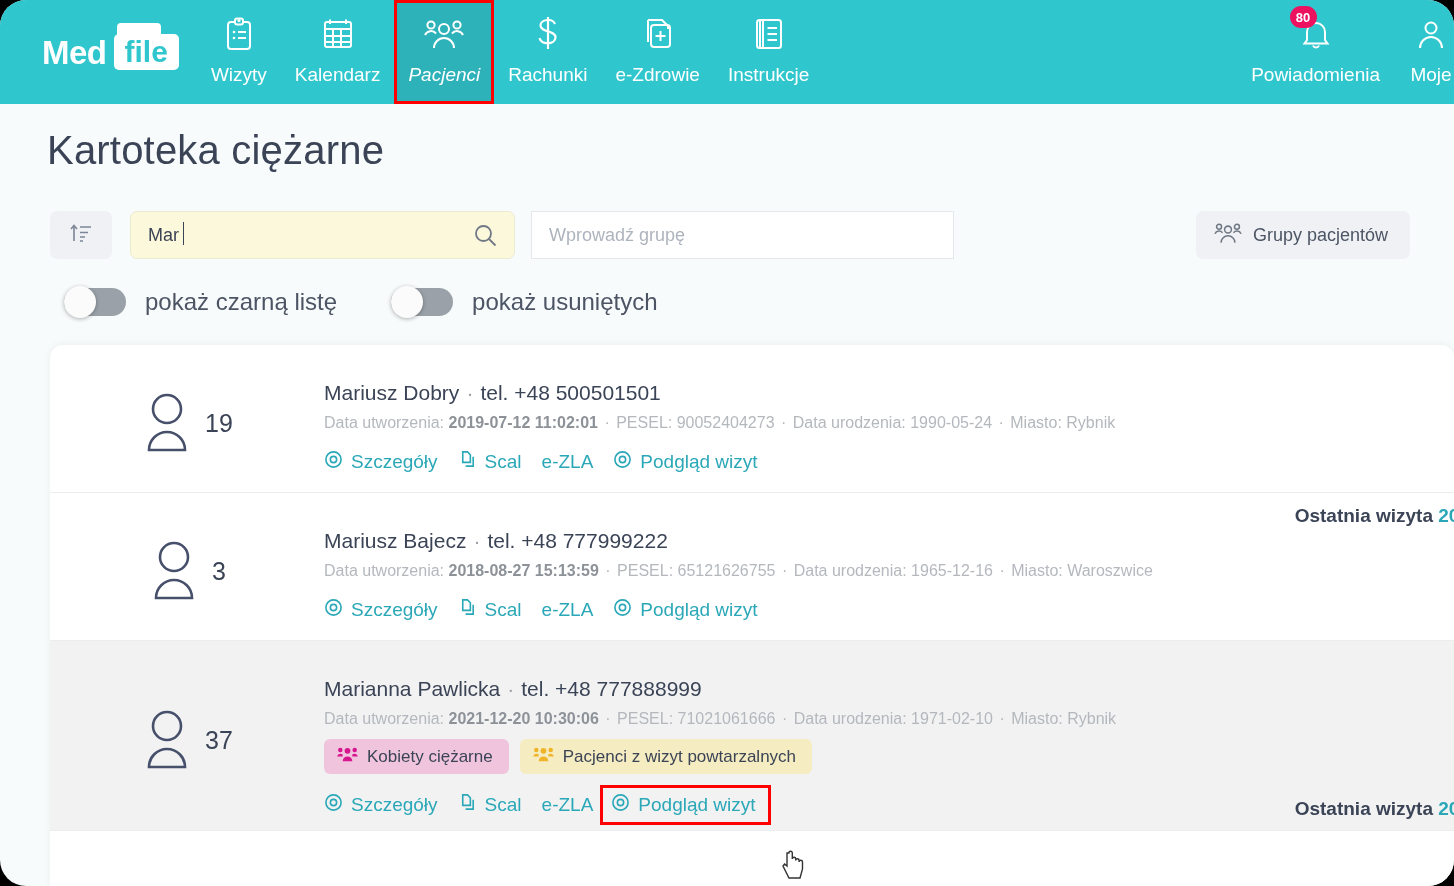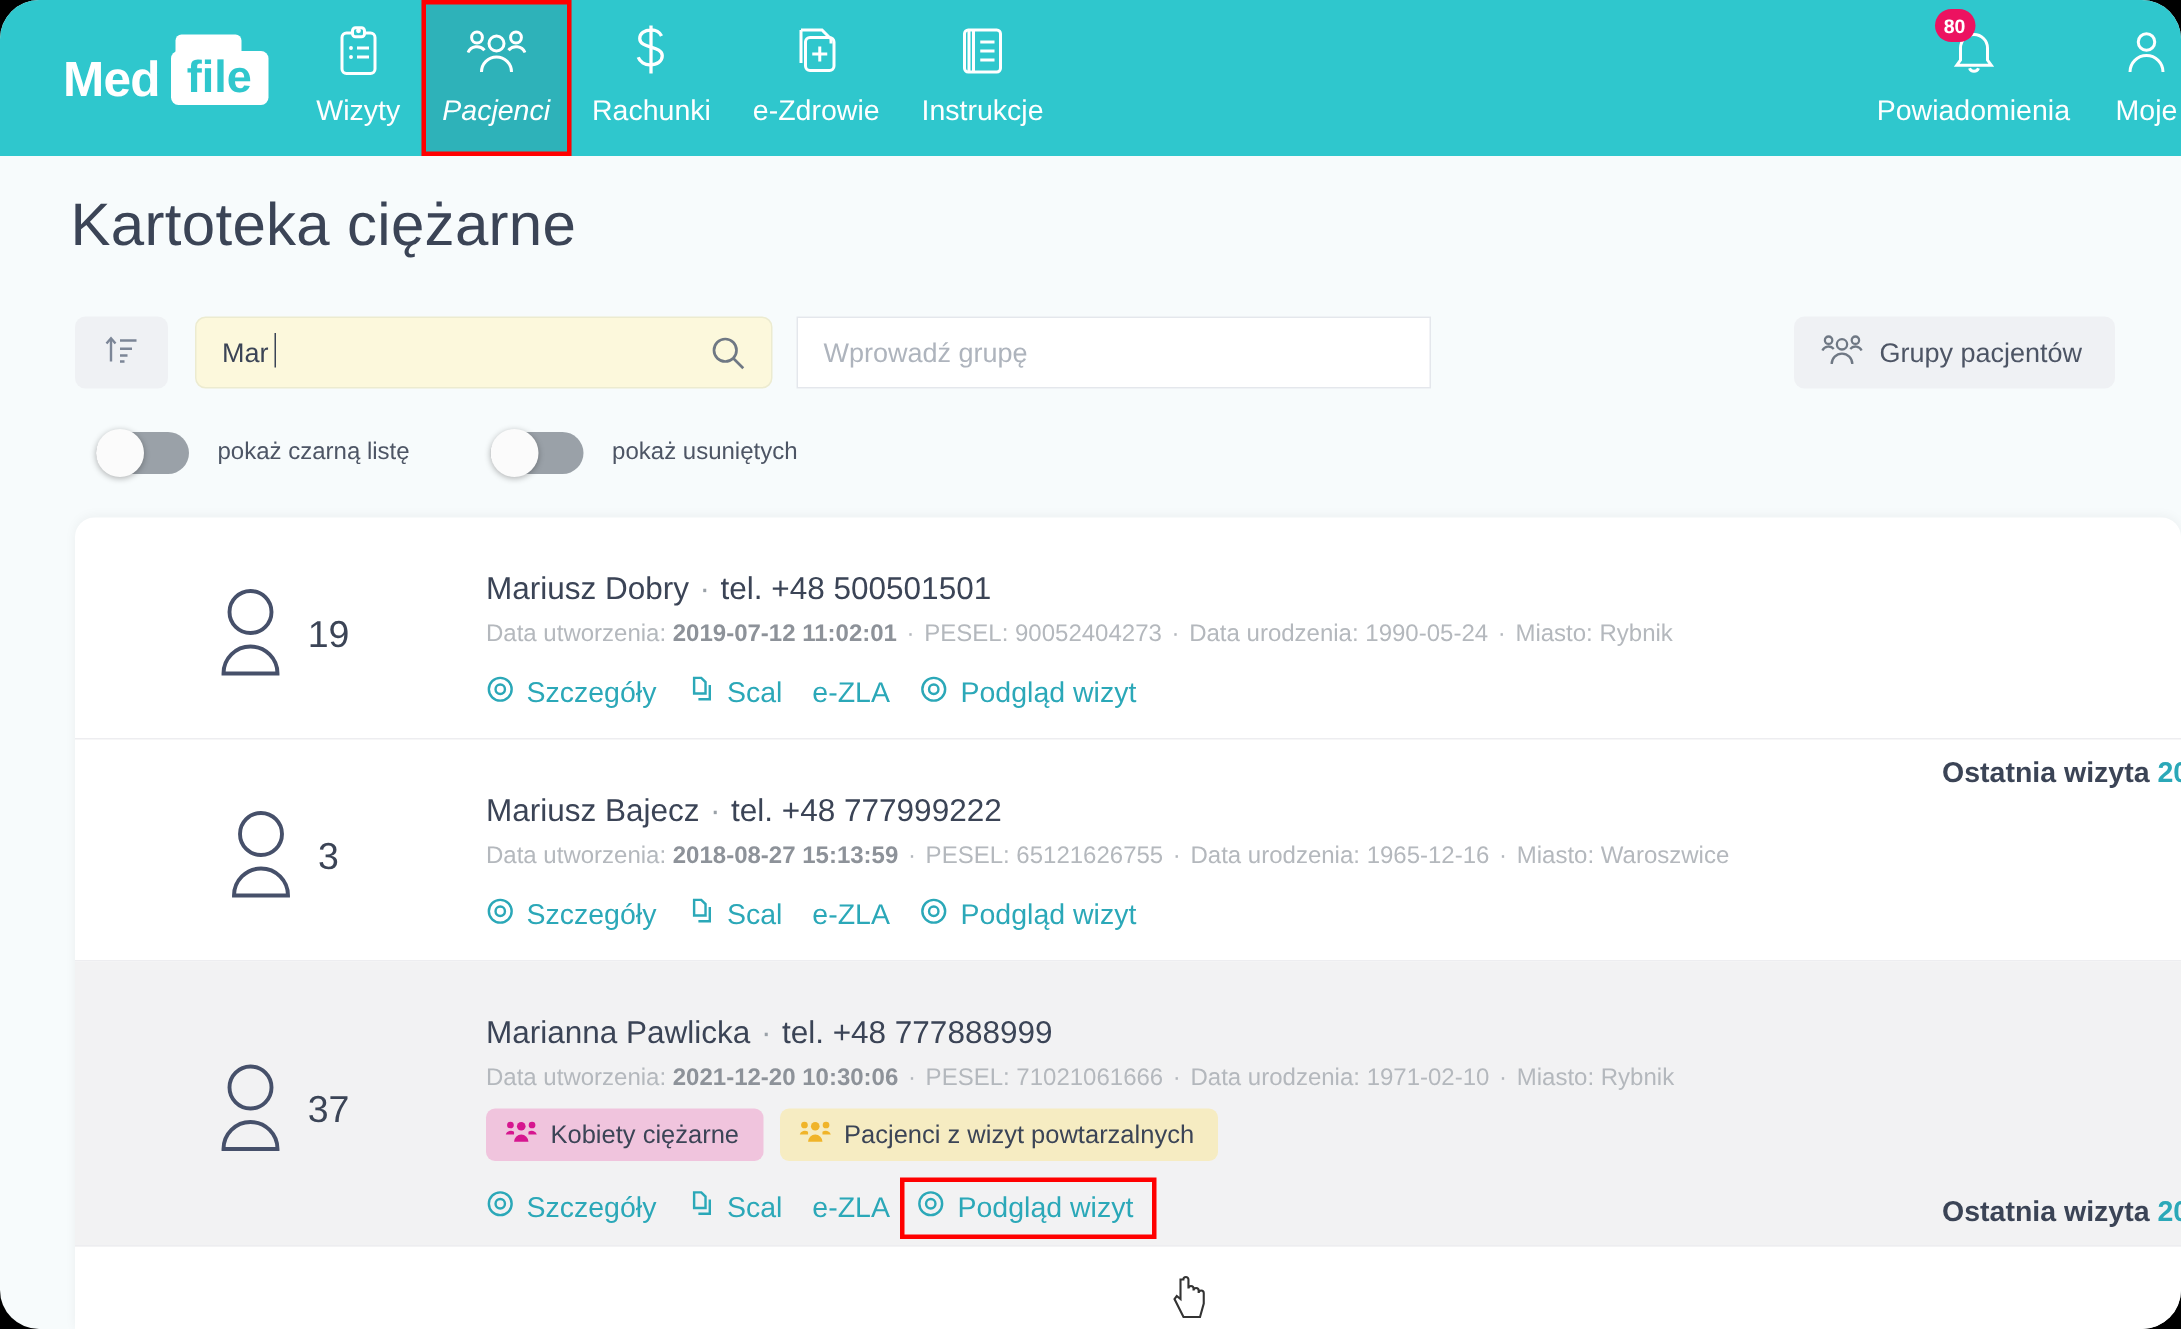--- a/index.html
+++ b/index.html
@@ -157,21 +157,21 @@
     cursor: pointer;
   }
   .switch .knob {
     position: absolute; left: 0px; top: -2px;
     width: 32px; height: 32px;
     background: #fbfbfb;
     border-radius: 50%;
     box-shadow: 0 1px 4px rgba(0,0,0,0.30);
   }
   .toggle-group .tlabel {
-    margin-left: 19px; font-size: 16px; color: #4d5565; white-space: nowrap;
+    margin-left: 19px; font-size: 24px; color: #4d5565; white-space: nowrap;
   }
 
   
   #list-card {
     position: absolute; left: 50px; top: 345px;
     width: 1404px; height: 541px;
     background: #ffffff;
     border-radius: 13px 13px 0 0;
     box-shadow: 0 -1px 8px rgba(0,0,0,0.05);
     overflow: hidden;
@@ -266,20 +266,35 @@
             <circle cx="15" cy="3.5" r="1.6" fill="#fff" stroke="none"></circle>
             <circle cx="10" cy="15" r="1.3" fill="#fff" stroke="none"></circle>
             <line x1="14" y1="15" x2="22" y2="15"></line>
             <circle cx="10" cy="21" r="1.3" fill="#fff" stroke="none"></circle>
             <line x1="14" y1="21" x2="22" y2="21"></line>
           </svg>
         </div>
         <div class="nav-label">Wizyty</div>
       </div>
 
+      <div class="nav-item">
+        <div class="nav-icon">
+          <svg width="32" height="32" viewBox="0 0 32 32" fill="none" stroke="#fff" stroke-width="2">
+            <rect x="3" y="4" width="26" height="25" rx="2"></rect>
+            <line x1="3" y1="11" x2="29" y2="11"></line>
+            <line x1="3" y1="18" x2="29" y2="18"></line>
+            <line x1="3" y1="24" x2="29" y2="24"></line>
+            <line x1="11" y1="11" x2="11" y2="29"></line>
+            <line x1="19" y1="11" x2="19" y2="29"></line>
+            <line x1="8" y1="1.5" x2="8" y2="6"></line>
+            <line x1="24" y1="1.5" x2="24" y2="6"></line>
+          </svg>
+        </div>
+        <div class="nav-label">Kalendarz</div>
+      </div>
 
       <div class="nav-item active annot">
         <div class="nav-icon">
           <svg width="40" height="32" viewBox="0 0 40 32" fill="none" stroke="#fff" stroke-width="2">
             <circle cx="20" cy="11" r="5"></circle>
             <path d="M10 30 a10 10 0 0 1 20 0"></path>
             <circle cx="7" cy="7" r="3.6"></circle>
             <path d="M1 17 a6.5 6.5 0 0 1 11 -1.5"></path>
             <circle cx="33" cy="7" r="3.6"></circle>
             <path d="M39 17 a6.5 6.5 0 0 0 -11 -1.5"></path>

